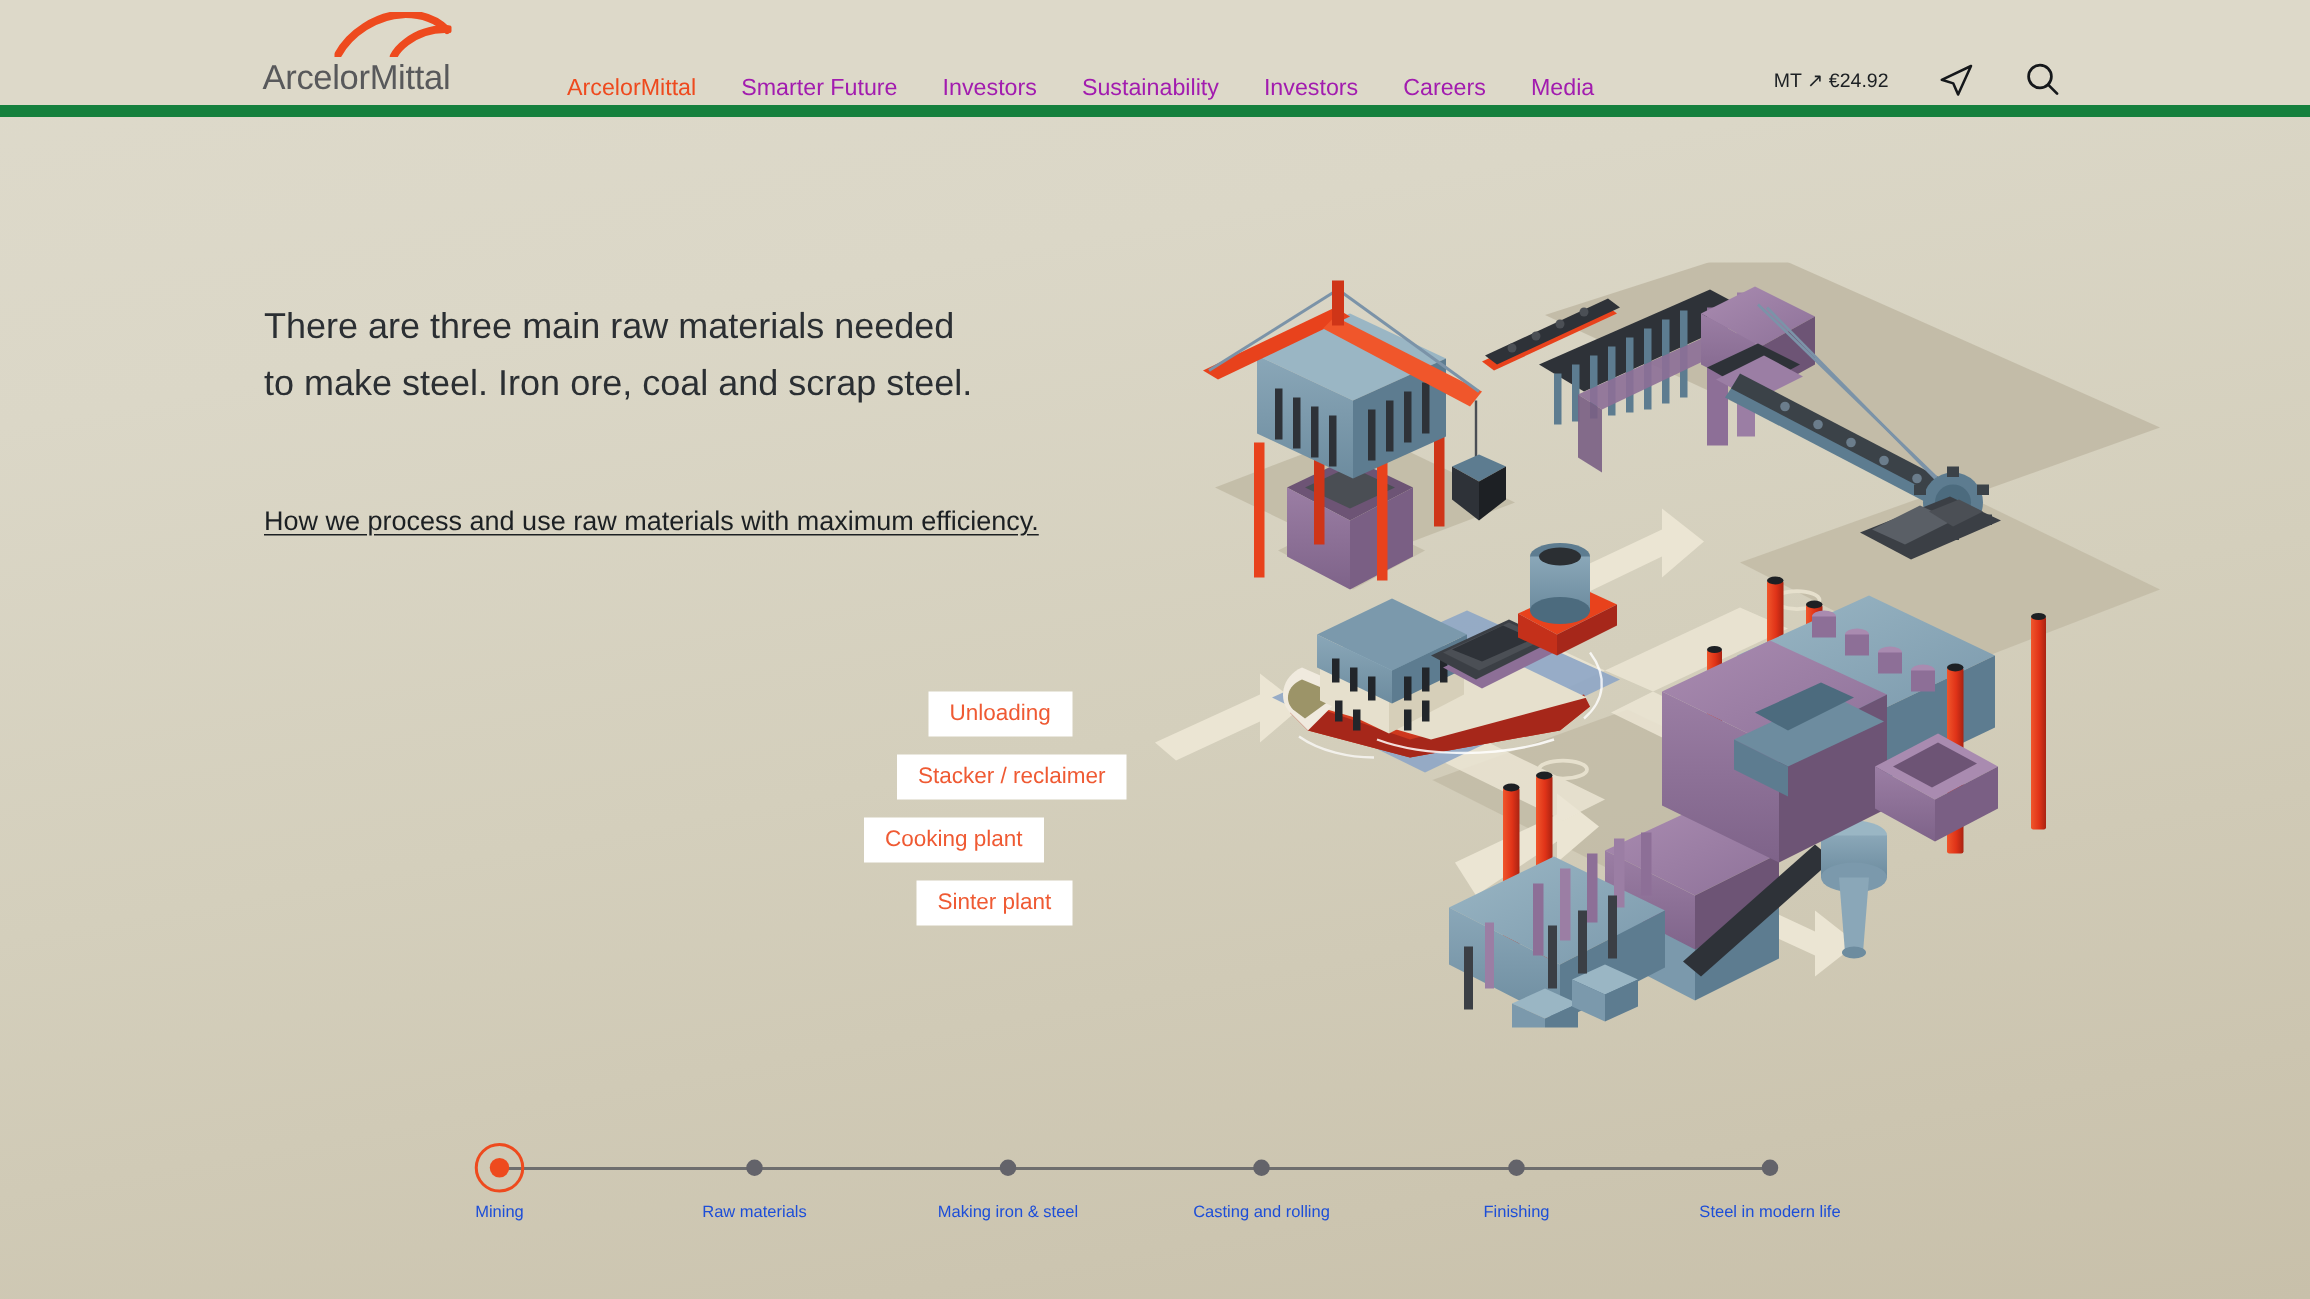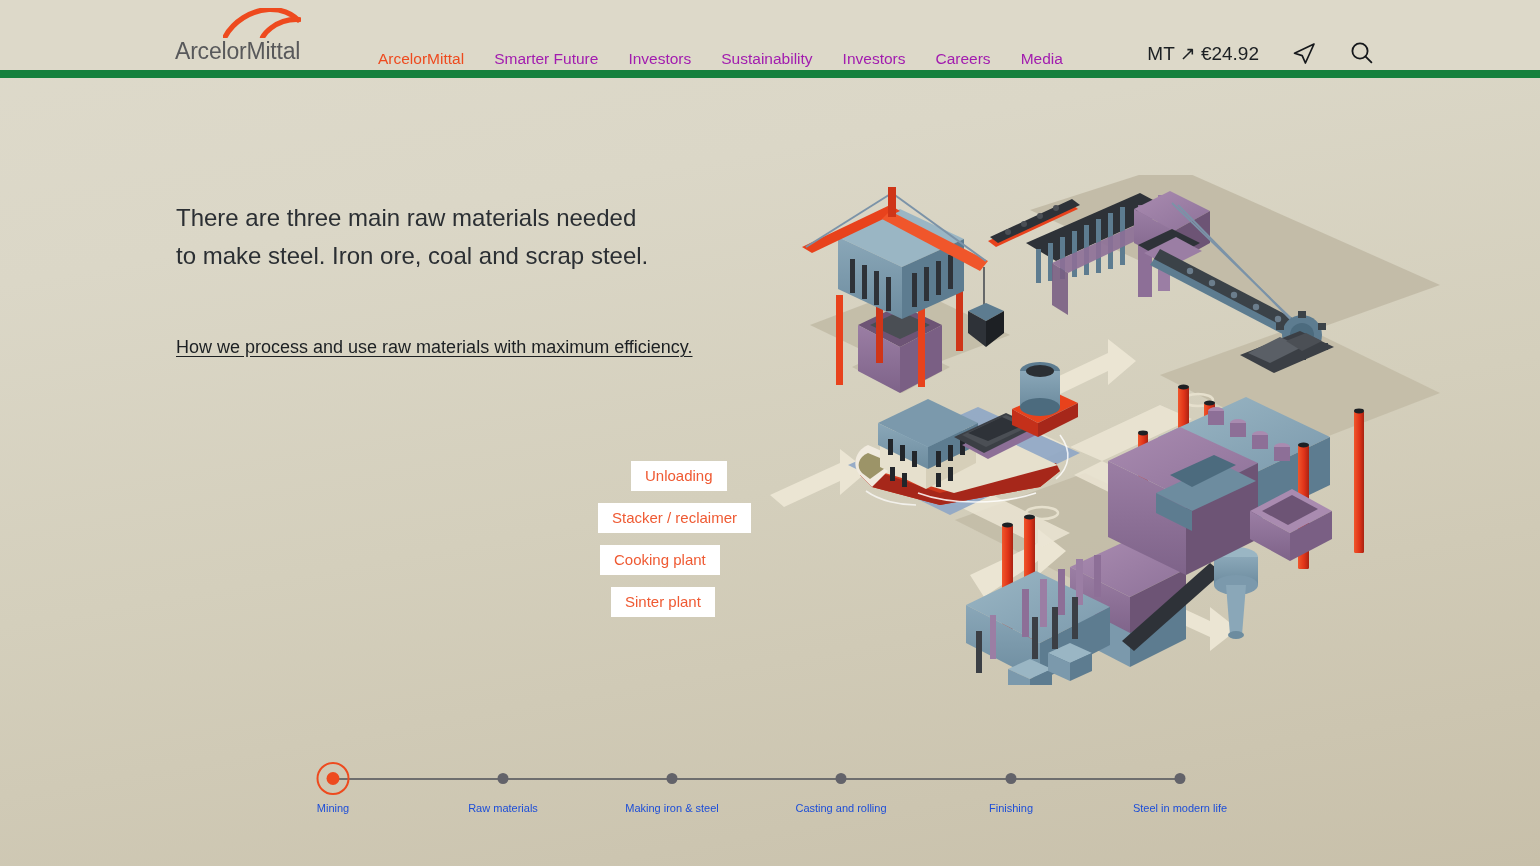--- a/index.html
+++ b/index.html
@@ -38,21 +38,21 @@
     font-size:15.5px; color:#a21caf; white-space:nowrap; cursor:pointer;
     line-height:22px;
   }
   .nav-item.active { color:#ee4a1e; }
 
   #header-right {
     position:absolute; right:165px; top:40px;
     display:flex; align-items:center; gap:32px;
   }
   #stock-ticker {
-    font-size:19px; color:#1c2023; white-space:nowrap; cursor:pointer;
+    font-size:13px; color:#1c2023; white-space:nowrap; cursor:pointer;
     display:flex; align-items:center; gap:2px;
   }
   #locator-icon, #search-icon { cursor:pointer; display:block; }
 
   
   #hero-heading {
     position:absolute; left:176px; top:199px; width:480px;
     font-size:24px; line-height:38px; color:#2b2f33; font-weight:400;
   }
   #hero-link {
@@ -424,23 +424,23 @@
     <ellipse cx="619" cy="236" rx="5" ry="2.4" fill="#1d2024"></ellipse>
 
     <polygon points="510,336 552,314 592,336 550,358" fill="#a98bb0"></polygon>
     <polygon points="522,336 552,320 578,334 548,350" fill="#6d5475"></polygon>
     <polygon points="510,336 550,358 550,386 510,364" fill="url(#gPurple)"></polygon>
     <polygon points="550,358 592,336 592,364 550,386" fill="#7a5f84"></polygon>
   </g>
 </svg>
 
 <div id="chips">
-  <span class="chip" style="left:619px; top:461px;margin-left:12px;">Unloading</span>
+  <span class="chip" style="left:619px; top:461px;">Unloading</span>
   <span class="chip" style="left:598px; top:503px;">Stacker / reclaimer</span>
-  <span class="chip" style="left:600px; top:545px;">Cooking plant</span>
+  <span class="chip" style="left:576px; top:545px;">Cooking plant</span>
   <span class="chip" style="left:611px; top:587px;">Sinter plant</span>
 </div>
 
 <div id="timeline">
   <div id="timeline-track"></div>
 
   <div class="tl-step active" style="left:313px; width:40px;">
     <div class="tl-ring"></div>
     <div class="tl-dot"></div>
     <div class="tl-label">Mining</div>

